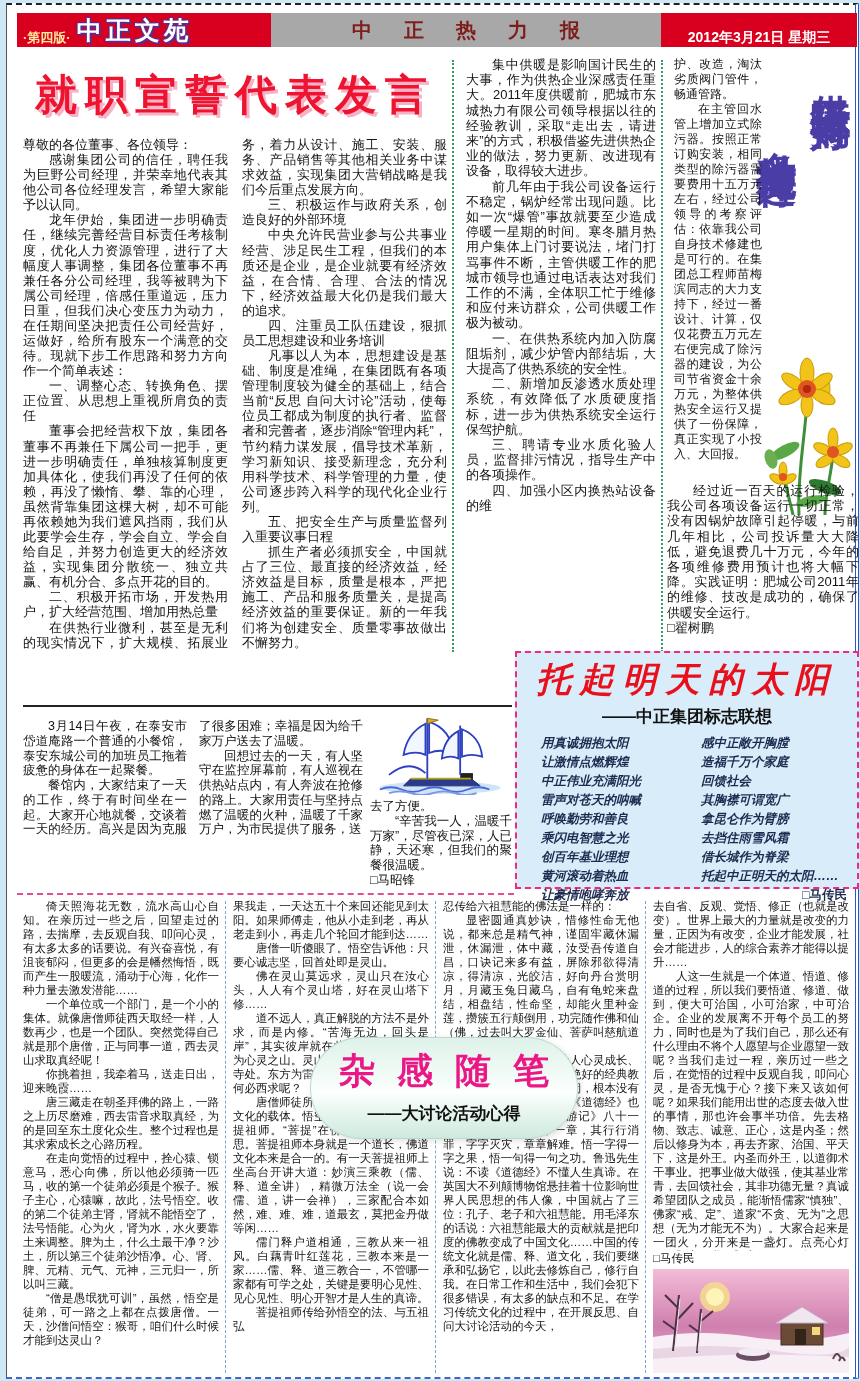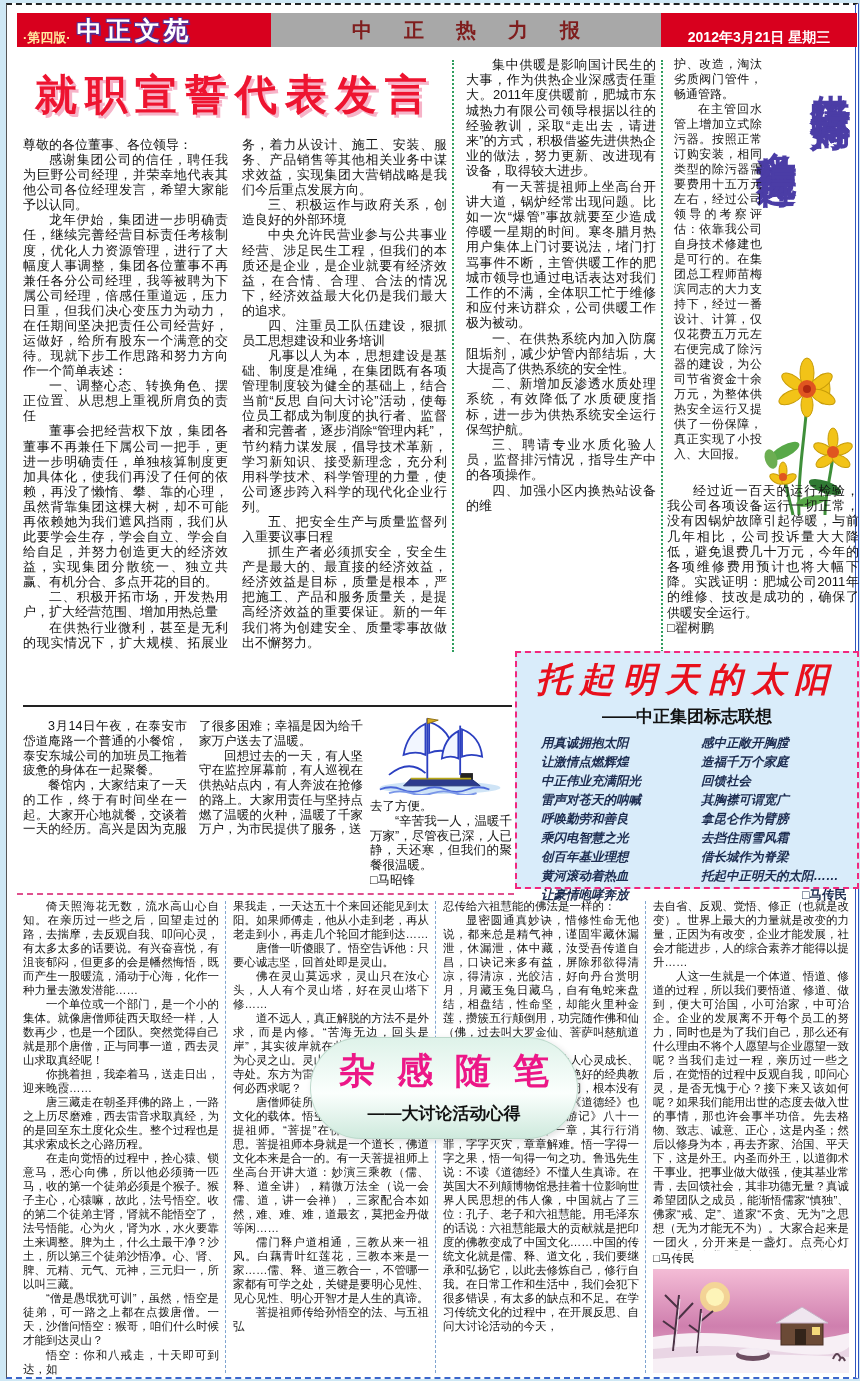--- a/index.html
+++ b/index.html
@@ -107,30 +107,30 @@
         <p class="ind">龙年伊始，集团进一步明确责任，继续完善经营目标责任考核制度，优化人力资源管理，进行了大幅度人事调整，集团各位董事不再兼任各分公司经理，我等被聘为下属公司经理，倍感任重道远，压力日重，但我们决心变压力为动力，在任期间坚决把责任公司经营好，运做好，给所有股东一个满意的交待。现就下步工作思路和努力方向作一个简单表述：</p>
         <p class="ind">一、调整心态、转换角色、摆正位置、从思想上重视所肩负的责任</p>
         <p class="ind">董事会把经营权下放，集团各董事不再兼任下属公司一把手，更进一步明确责任，单独核算制度更加具体化，使我们再没了任何的依赖，再没了懒惰、攀、靠的心理，虽然背靠集团这棵大树，却不可能再依赖她为我们遮风挡雨，我们从此要学会生存，学会自立、学会自给自足，并努力创造更大的经济效益，实现集团分散统一、独立共赢、有机分合、多点开花的目的。</p>
         <p class="ind">二、积极开拓市场，开发热用户，扩大经营范围、增加用热总量</p>
         <p class="ind">在供热行业微利，甚至是无利的现实情况下，扩大规模、拓展业务，着力从设计、施工、安装、服务、产品销售等其他相关业务中谋求效益，实现集团大营销战略是我们今后重点发展方向。</p>
         <p class="ind">三、积极运作与政府关系，创造良好的外部环境</p>
         <p class="ind">中央允许民营业参与公共事业经营、涉足民生工程，但我们的本质还是企业，是企业就要有经济效益，在合情、合理、合法的情况下，经济效益最大化仍是我们最大的追求。</p>
         <p class="ind">四、注重员工队伍建设，狠抓员工思想建设和业务培训</p>
         <p class="ind">凡事以人为本，思想建设是基础、制度是准绳，在集团既有各项管理制度较为健全的基础上，结合当前“反思 自问大讨论”活动，使每位员工都成为制度的执行者、监督者和完善者，逐步消除“管理内耗”，节约精力谋发展，倡导技术革新，学习新知识、接受新理念，充分利用科学技术、科学管理的力量，使公司逐步跨入科学的现代化企业行列。</p>
         <p class="ind">五、把安全生产与质量监督列入重要议事日程</p>
-        <p class="ind">抓生产者必须抓安全，安全生产是最大的、最直接的经济效益，经济效益是目标，质量是根本，严把施工、产品和服务质量关，是提高经济效益的重要保证。新的一年我们将为创建安全、质量零事故做出不懈努力。</p>
+        <p class="ind">抓生产者必须抓安全，中国就占了三位、最直接的经济效益，经济效益是目标，质量是根本，严把施工、产品和服务质量关，是提高经济效益的重要保证。新的一年我们将为创建安全、质量零事故做出不懈努力。</p>
 
       </div>
     </div>
 
     <div class="gsep" style="left:445px;"></div>
 
     <div class="heat-col news">
       <p class="ind">集中供暖是影响国计民生的大事，作为供热企业深感责任重大。2011年度供暖前，肥城市东城热力有限公司领导根据以往的经验教训，采取“走出去，请进来”的方式，积极借鉴先进供热企业的做法，努力更新、改进现有设备，取得较大进步。</p>
-      <p class="ind">有一天菩提祖师上坐高台开讲大道，锅炉经常出现问题。比如一次“爆管”事故就要至少造成停暖一星期的时间。寒冬腊月热用户集体上门讨要说法，堵门打骂事件不断，主管供暖工作的肥城市领导也通过电话表达对我们工作的不满，全体职工忙于维修和应付来访群众，公司供暖工作极为被动。</p>
+      <p class="ind">前几年由于我公司设备运行不稳定，锅炉经常出现问题。比如一次“爆管”事故就要至少造成停暖一星期的时间。寒冬腊月热用户集体上门讨要说法，堵门打骂事件不断，主管供暖工作的肥城市领导也通过电话表达对我们工作的不满，全体职工忙于维修和应付来访群众，公司供暖工作极为被动。</p>
       <p class="ind">一、在供热系统内加入防腐阻垢剂，减少炉管内部结垢，大大提高了供热系统的安全性。</p>
       <p class="ind">二、新增加反渗透水质处理系统，有效降低了水质硬度指标，进一步为供热系统安全运行保驾护航。</p>
       <p class="ind">三、聘请专业水质化验人员，监督排污情况，指导生产中的各项操作。</p>
       <p class="ind">四、加强小区内换热站设备的维</p>
     </div>
 
     <div class="gsep" style="left:654px;"></div>
 
     <div class="heat-right news">
       <div class="vt vt1">供暖工作搞得好</div>
@@ -248,21 +248,20 @@
     <div class="dashsep"></div>
 
     <div class="essay news">
       <div class="ecol ec1">
         <p class="ind">倚天照海花无数，流水高山心自知。在亲历过一些之后，回望走过的路，去揣摩，去反观自我、叩问心灵，有太多太多的话要说。有兴奋喜悦，有沮丧郁闷，但更多的会是幡然悔悟，既而产生一股暖流，涌动于心海，化作一种力量去激发潜能……</p>
         <p class="ind">一个单位或一个部门，是一个小的集体。就像唐僧师徒西天取经一样，人数再少，也是一个团队。突然觉得自己就是那个唐僧，正与同事一道，西去灵山求取真经呢！</p>
         <p class="ind">你挑着担，我牵着马，送走日出，迎来晚霞……</p>
         <p class="ind">唐三藏走在朝圣拜佛的路上，一路之上历尽磨难，西去雷音求取真经，为的是回至东土度化众生。整个过程也是其求索成长之心路历程。</p>
         <p class="ind">在走向觉悟的过程中，拴心猿、锁意马，悉心向佛，所以他必须骑一匹马，收的第一个徒弟必须是个猴子。猴子主心，心猿嘛，故此，法号悟空。收的第二个徒弟主肾，肾就不能悟空了，法号悟能。心为火，肾为水，水火要靠土来调整。脾为土，什么土最干净？沙土，所以第三个徒弟沙悟净。心、肾、脾、元精、元气、元神，三元归一，所以叫三藏。</p>
         <p class="ind">“僧是愚氓犹可训”，虽然，悟空是徒弟，可一路之上都在点拨唐僧。一天，沙僧问悟空：猴哥，咱们什么时候才能到达灵山？</p>
-        <p class="ind">悟空：你和八戒走，十天即可到达，如</p>
       </div>
       <div class="erule" style="left:202px;"></div>
       <div class="ecol ec2">
         <p>果我走，一天达五十个来回还能见到太阳。如果师傅走，他从小走到老，再从老走到小，再走几个轮回才能到达……</p>
         <p class="ind">唐僧一听傻眼了。悟空告诉他：只要心诚志坚，回首处即是灵山。</p>
         <p class="ind">佛在灵山莫远求，灵山只在汝心头，人人有个灵山塔，好在灵山塔下修……</p>
         <p class="ind">道不远人，真正解脱的方法不是外求，而是内修。“苦海无边，回头是岸”，其实彼岸就在此岸上。灵山，即为心灵之山。灵山在什么地方？在雷音寺处。东方为雷，所以真经本在东方，何必西求呢？</p>
         <p class="ind">唐僧师徒所戴的佛帽是儒、释、道文化的载体。悟空拜的第一个老师是菩提祖师。“菩提”在佛语里是觉悟的意思。菩提祖师本身就是一个道长，佛道文化本来是合一的。有一天菩提祖师上坐高台开讲大道：妙演三乘教（儒、释、道全讲），精微万法全（说一会儒、道，讲一会禅），三家配合本如然，难、难、难，道最玄，莫把金丹做等闲……</p>
         <p class="ind">儒门释户道相通，三教从来一祖风。白藕青叶红莲花，三教本来是一家……儒、释、道三教合一，不管哪一家都有可学之处，关键是要明心见性、见心见性、明心开智才是人生的真谛。</p>
         <p class="ind">菩提祖师传给孙悟空的法、与五祖弘</p>

